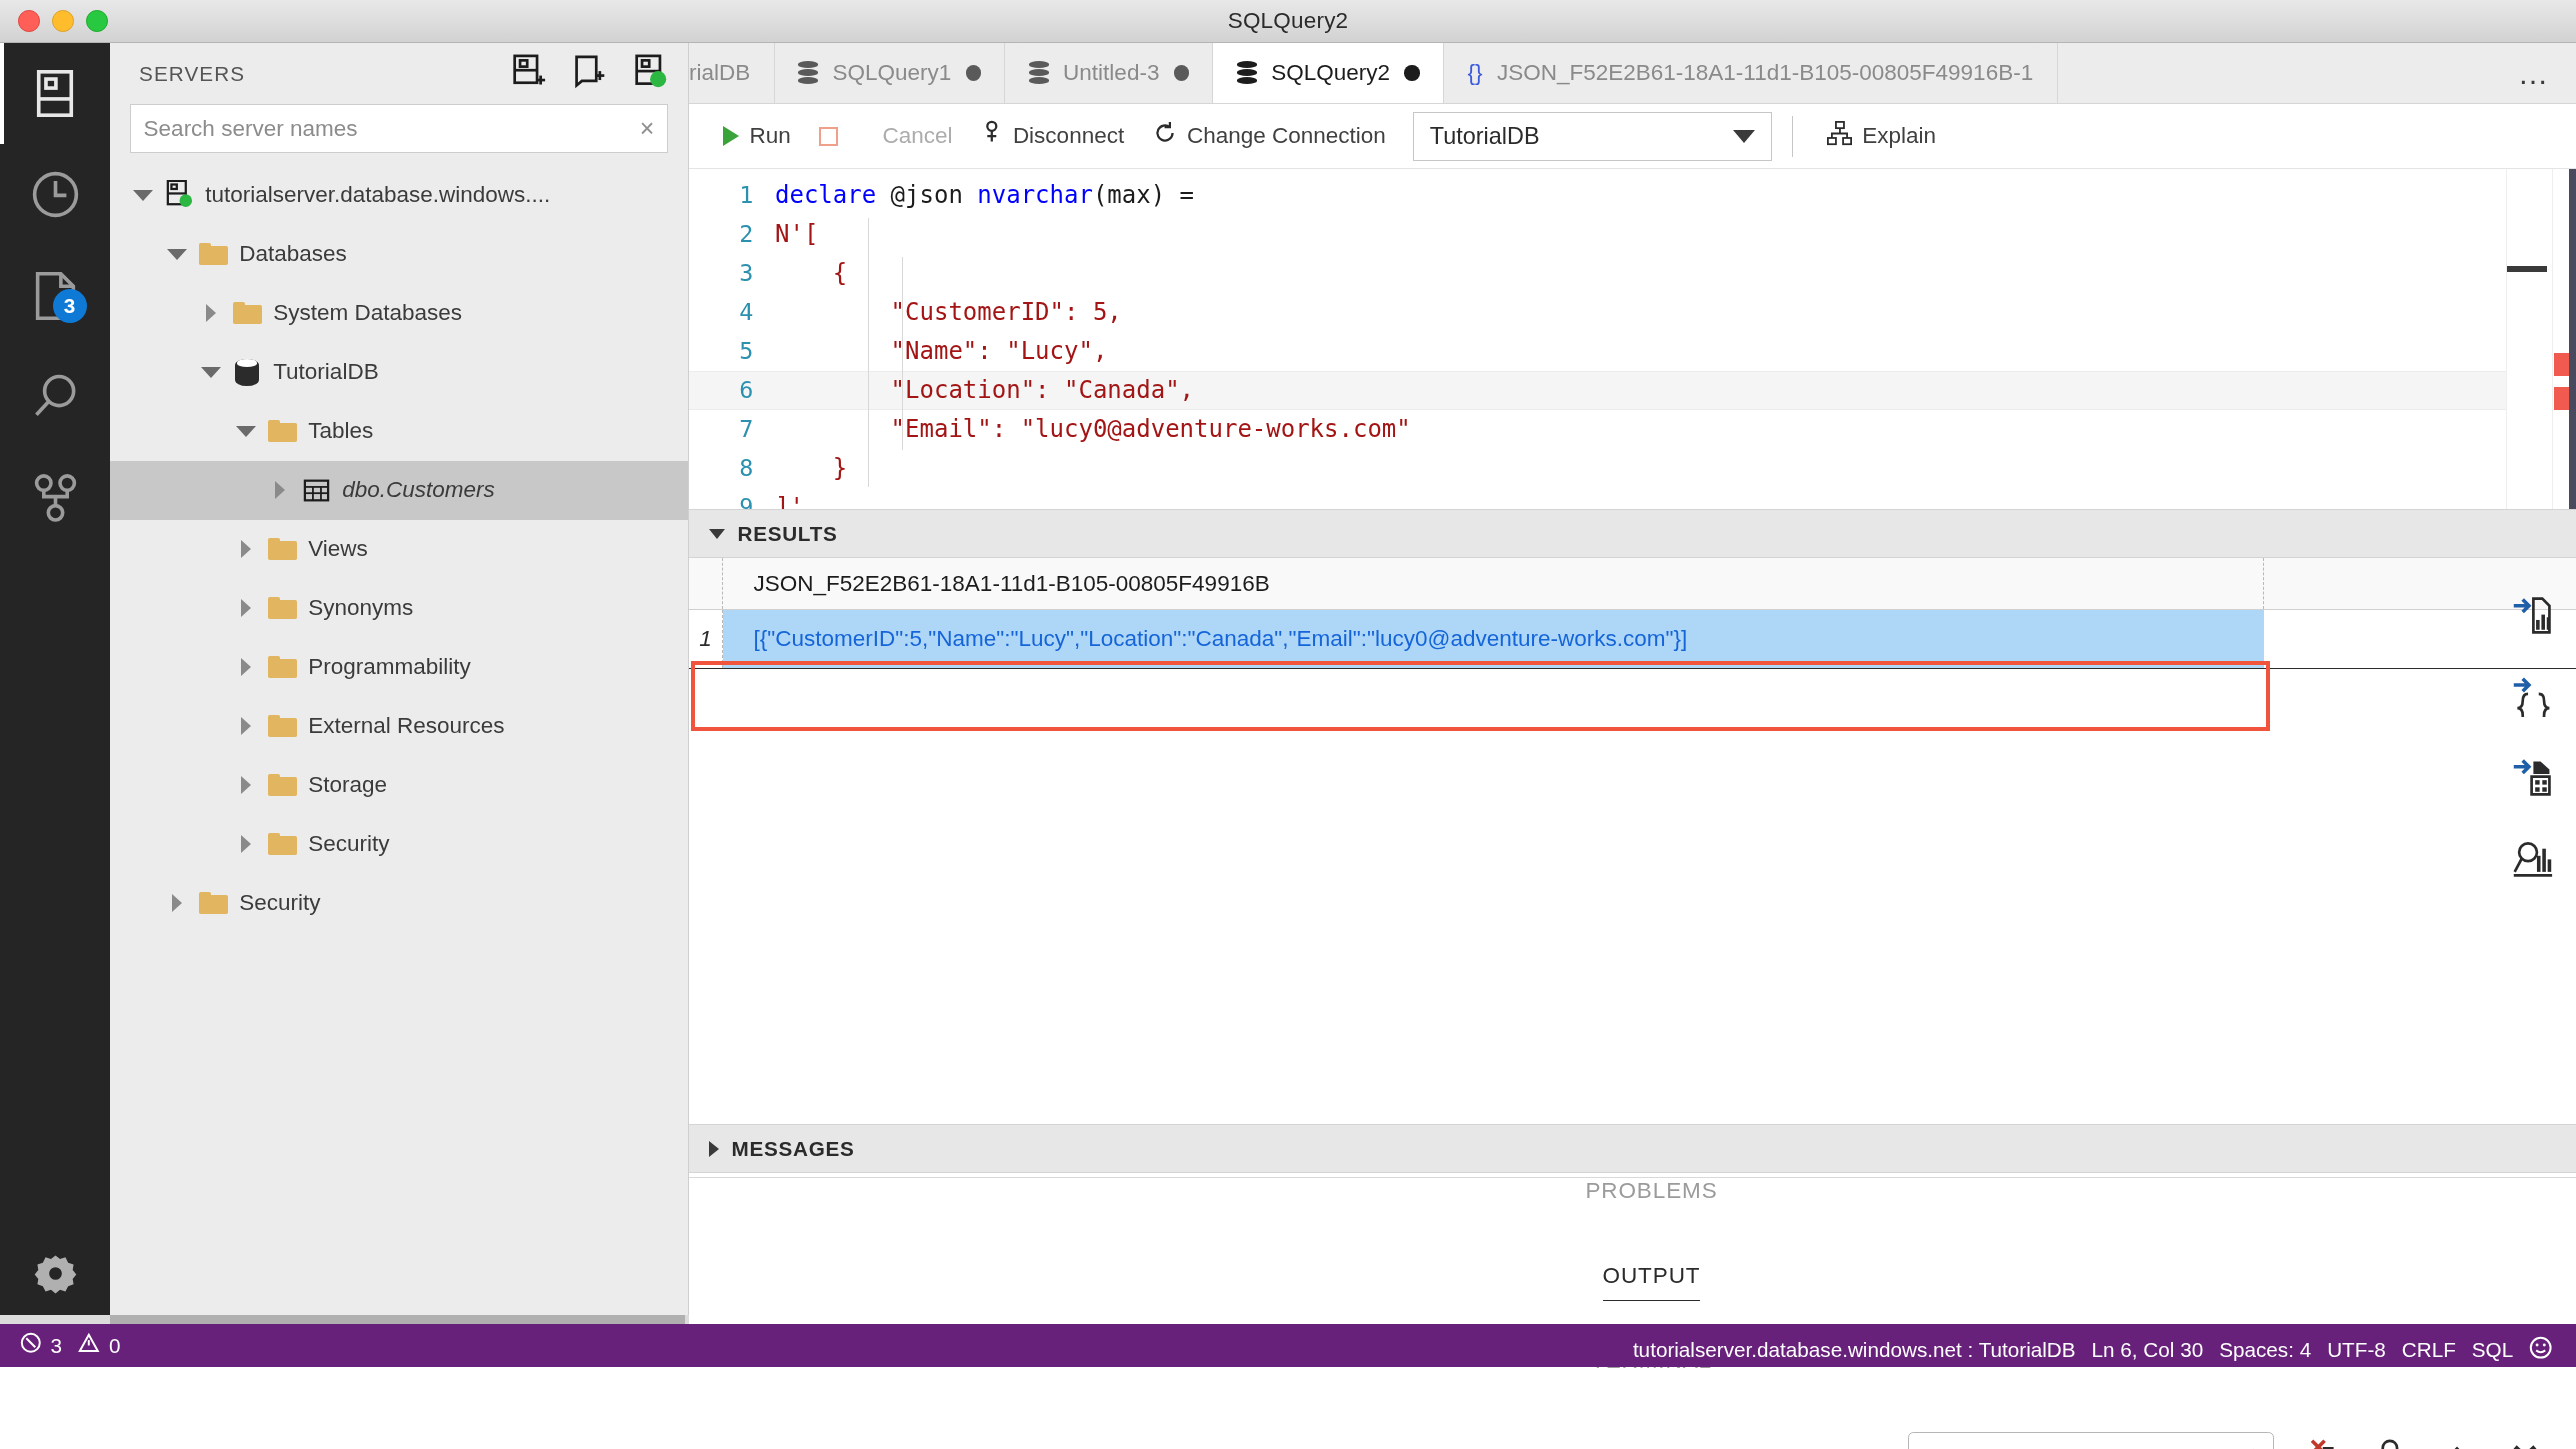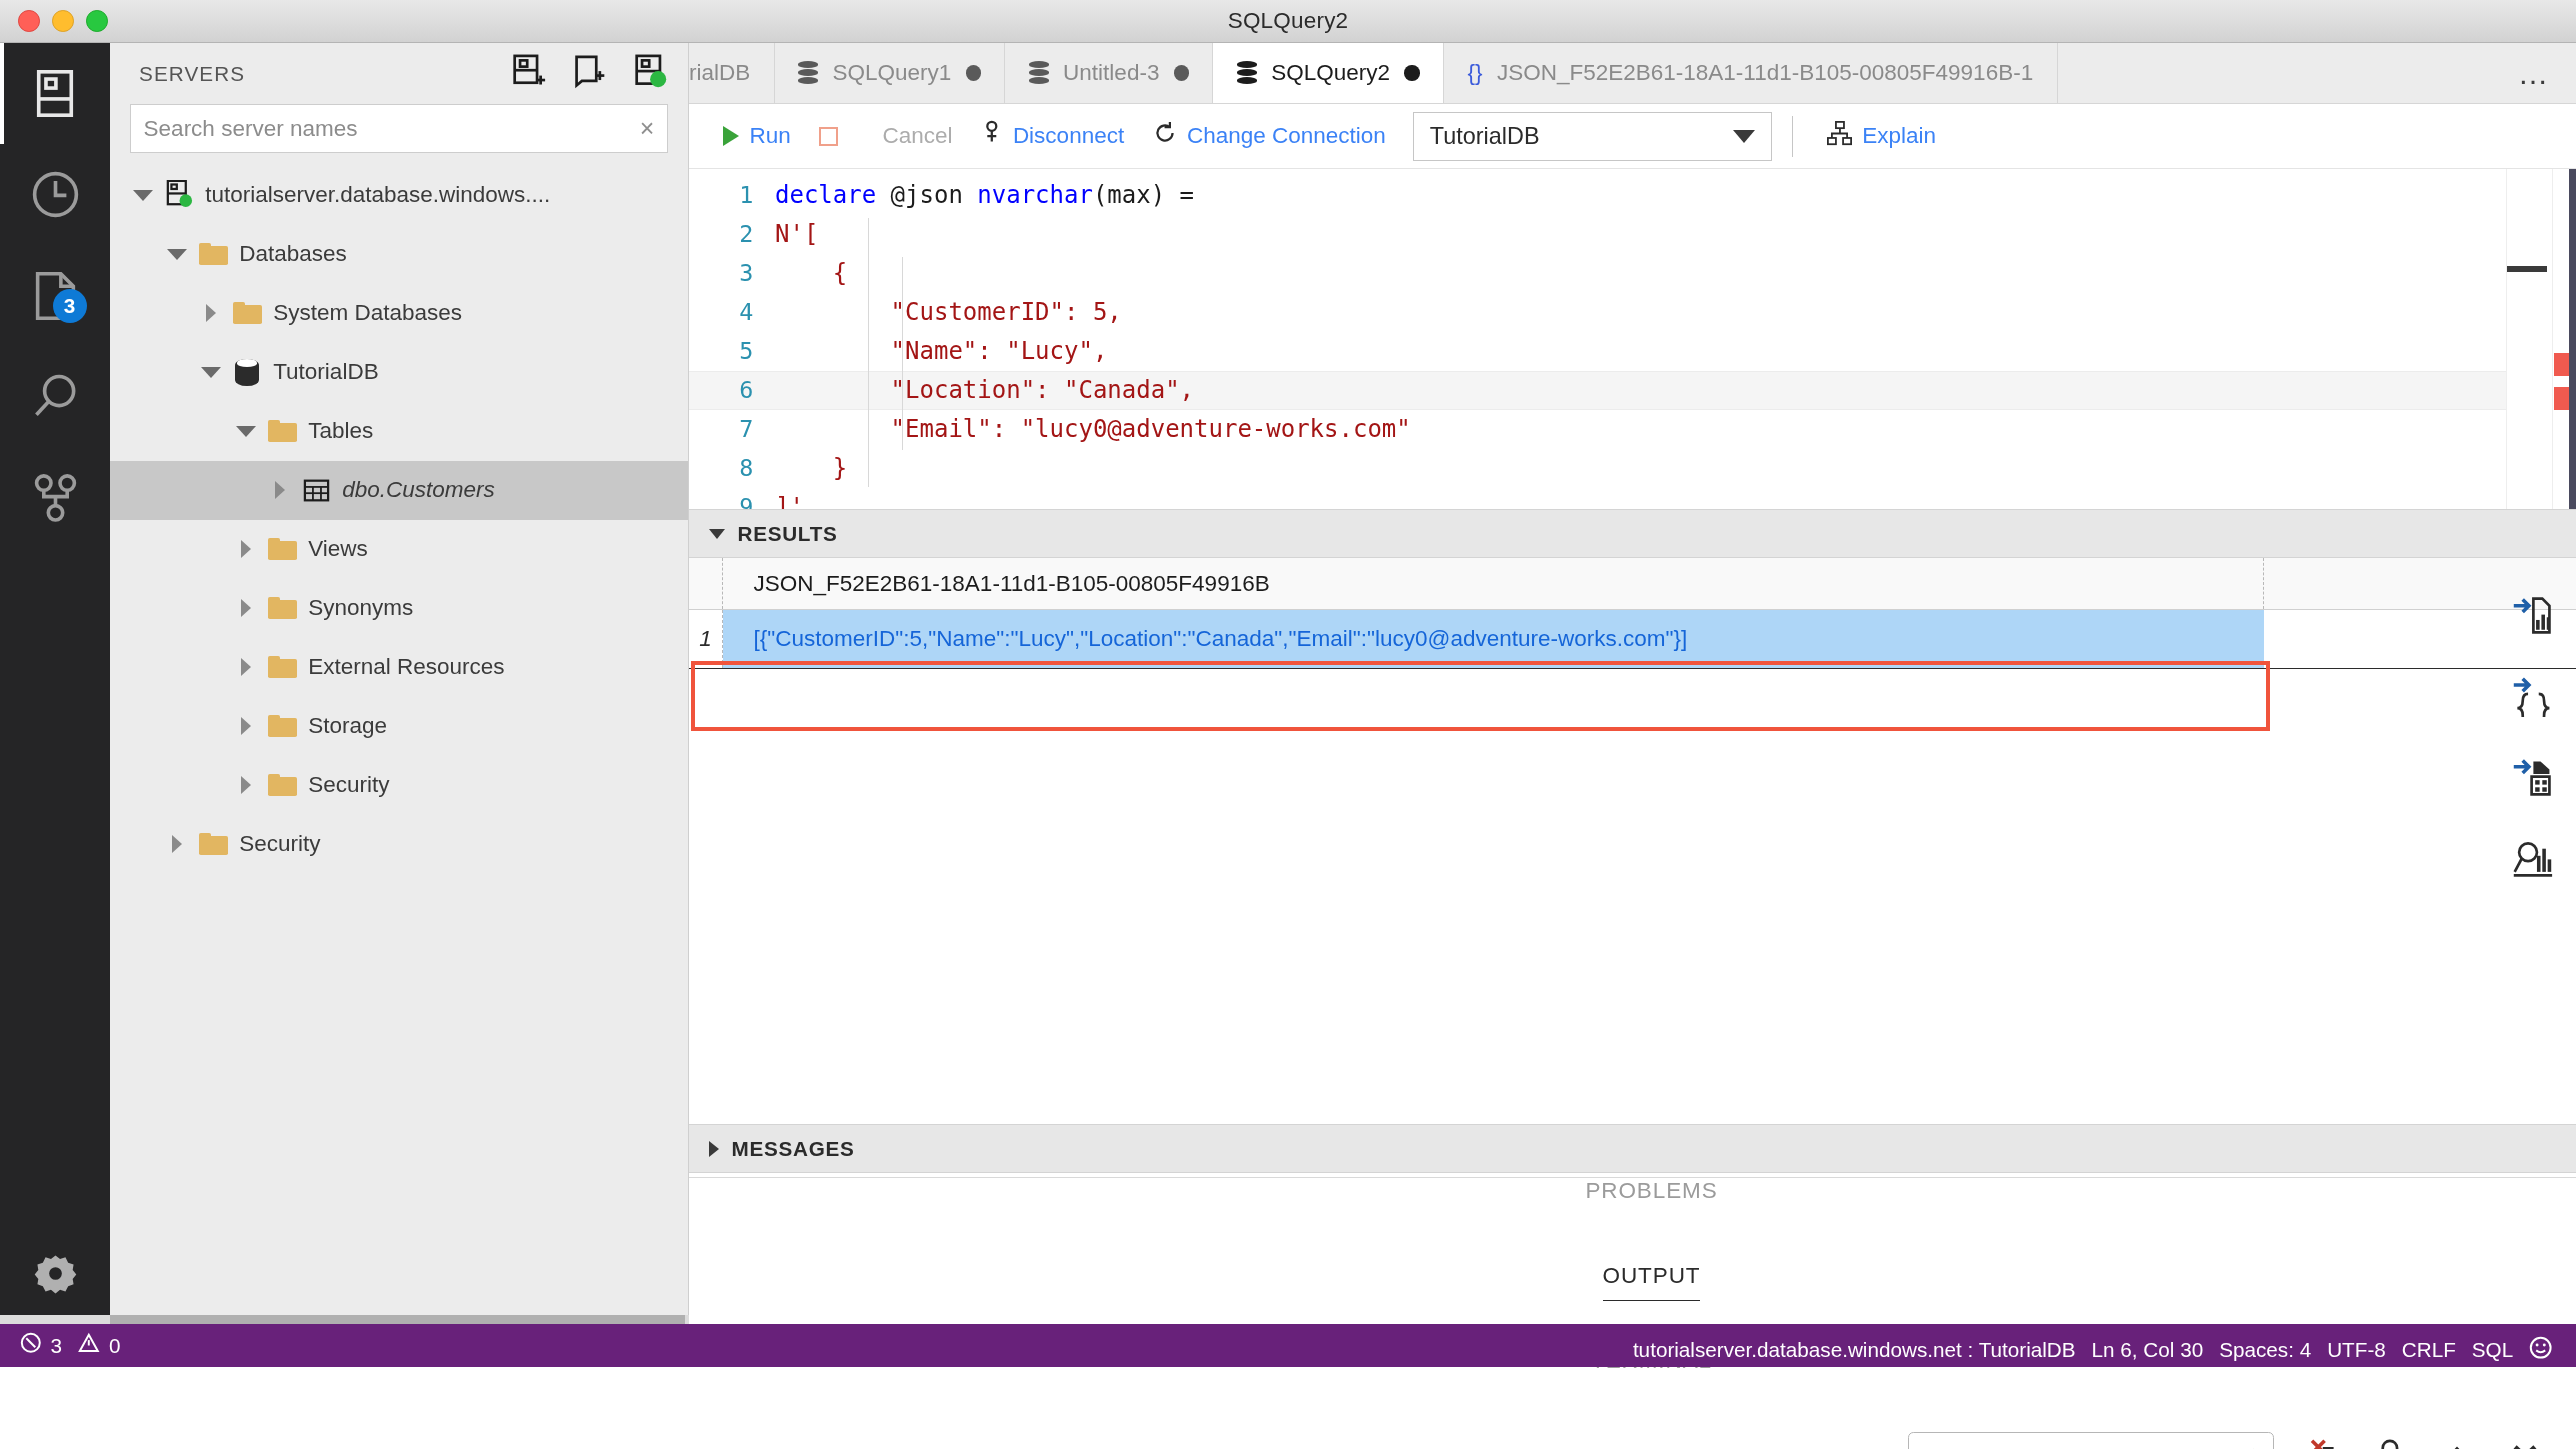--- a/index.html
+++ b/index.html
@@ -142,21 +142,21 @@
     color: #3a3a3a; font-size: 30.5px; letter-spacing: 2.7px;
   }
 
   
   .qtoolbar {
     height: 65px; display: flex; align-items: center; gap: 0;
     padding: 0 20px; background: #fff; border-bottom: 0.9px solid #e4e4e4;
   }
   .qbtn {
     display: flex; align-items: center; gap: 10px;
-    font-size: 22.5px; color: #3b82f6; padding: 0 14.4px; cursor: pointer; white-space: nowrap;
+    font-size: 22.5px; color: #404040; padding: 0 14.4px; cursor: pointer; white-space: nowrap;
   }
   .qbtn.disabled { color: #acacac; gap: 44px; }
   .play-tri {
     width: 0; height: 0; border-left: 16px solid #3aa33a;
     border-top: 10px solid transparent; border-bottom: 10px solid transparent;
   }
   .cancel-sq { width: 19px; height: 19px; border: 2.7px solid #f0a08a; }
   .conn-select {
     margin-left: 12.6px; width: 359px; height: 49px; border: 0.9px solid #c6c6c6;
     background: #fff; display: flex; align-items: center; padding: 0 16px;
@@ -450,20 +450,29 @@
           <span>Views</span>
         </div>
         <div class="tree-row" style="padding-left: 119px;">
           <span class="twisty">
             <span style="width:0;height:0;border-top:9px solid transparent;border-bottom:9px solid transparent;border-left:10.8px solid #8a8a8a;display:inline-block"></span>
           </span>
           <span class="tree-icon">
             <span class="folder"></span>
           </span>
           <span>Synonyms</span>
+        </div>
+        <div class="tree-row" style="padding-left: 119px;">
+          <span class="twisty">
+            <span style="width:0;height:0;border-top:9px solid transparent;border-bottom:9px solid transparent;border-left:10.8px solid #8a8a8a;display:inline-block"></span>
+          </span>
+          <span class="tree-icon">
+            <span class="folder"></span>
+          </span>
+          <span>Programmability</span>
         </div>
         <div class="tree-row" style="padding-left: 119px;">
           <span class="twisty">
             <span style="width:0;height:0;border-top:9px solid transparent;border-bottom:9px solid transparent;border-left:10.8px solid #8a8a8a;display:inline-block"></span>
           </span>
           <span class="tree-icon">
             <span class="folder"></span>
           </span>
           <span>External Resources</span>
         </div>

